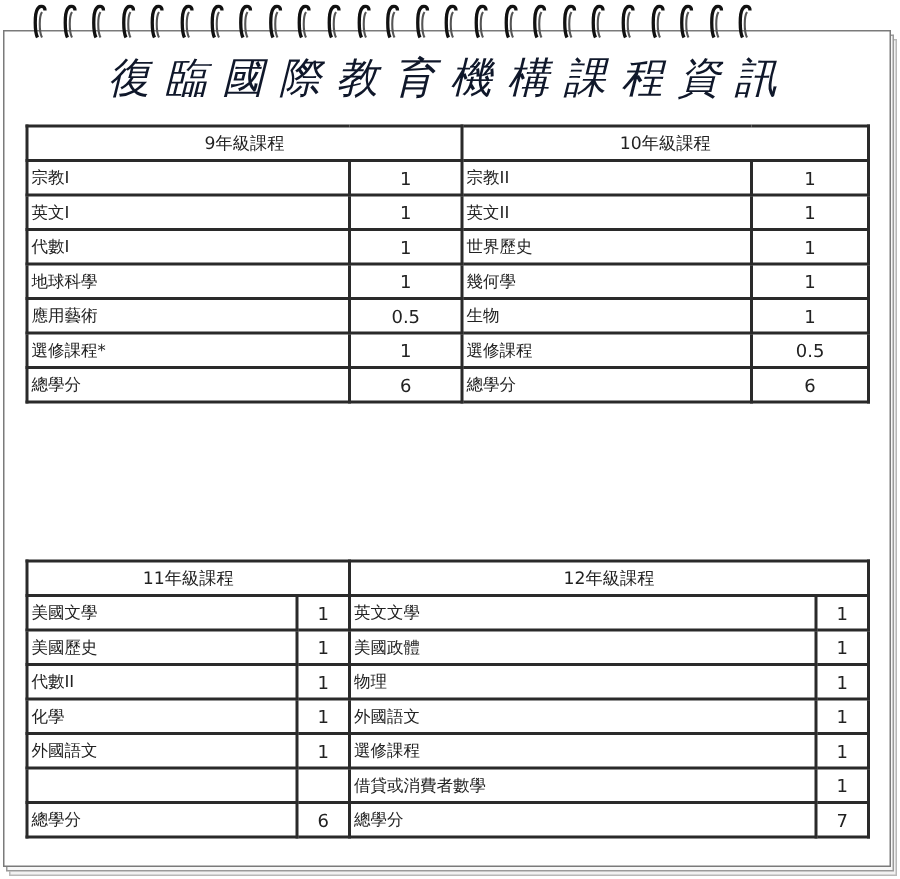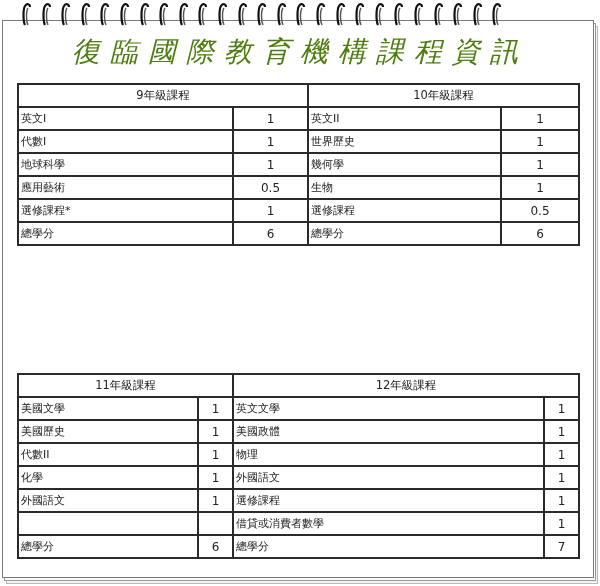--- a/index.html
+++ b/index.html
@@ -21,21 +21,21 @@
   }
   .rings {
     position: absolute; left: 0; top: 0; width: 600px; height: 34px;
   }
   .ring {
     position: absolute; top: 3px; width: 10px; height: 24px;
   }
   .title {
     position: absolute; left: 0; top: 33px; width: 600px; text-align: center;
     font-family: "DejaVu Serif", "Liberation Serif", serif;
-    font-size: 28px; letter-spacing: 10px; color: #4d7c0f; font-style: italic;
+    font-size: 28px; letter-spacing: 10px; color: #0f172a; font-style: italic;
     font-weight: normal;
   }
   table.grid {
     position: absolute; border-collapse: collapse; table-layout: fixed;
     font-size: 11px; color: #222;
   }
   table.grid td {
     border: 2px solid #2a2a2a; padding: 0 0 0 2px; height: 21px; white-space: nowrap; overflow: hidden;
   }
   table.grid td.hdr { text-align: center; font-size: 11.5px; padding: 0; }
@@ -161,20 +161,26 @@
       <col style="width:75px">
       <col style="width:193px">
       <col style="width:78px">
   </colgroup>
   <tbody>
       <tr>
     <td class="hdr" colspan="2">9年級課程</td>
     <td class="hdr" colspan="2">10年級課程</td>
   </tr>
   <tr>
+    <td>宗教I</td>
+    <td class="val">1</td>
+    <td>宗教II</td>
+    <td class="val">1</td>
+  </tr>
+  <tr>
     <td>英文I</td>
     <td class="val">1</td>
     <td>英文II</td>
     <td class="val">1</td>
   </tr>
   <tr>
     <td>代數I</td>
     <td class="val">1</td>
     <td>世界歷史</td>
     <td class="val">1</td>

